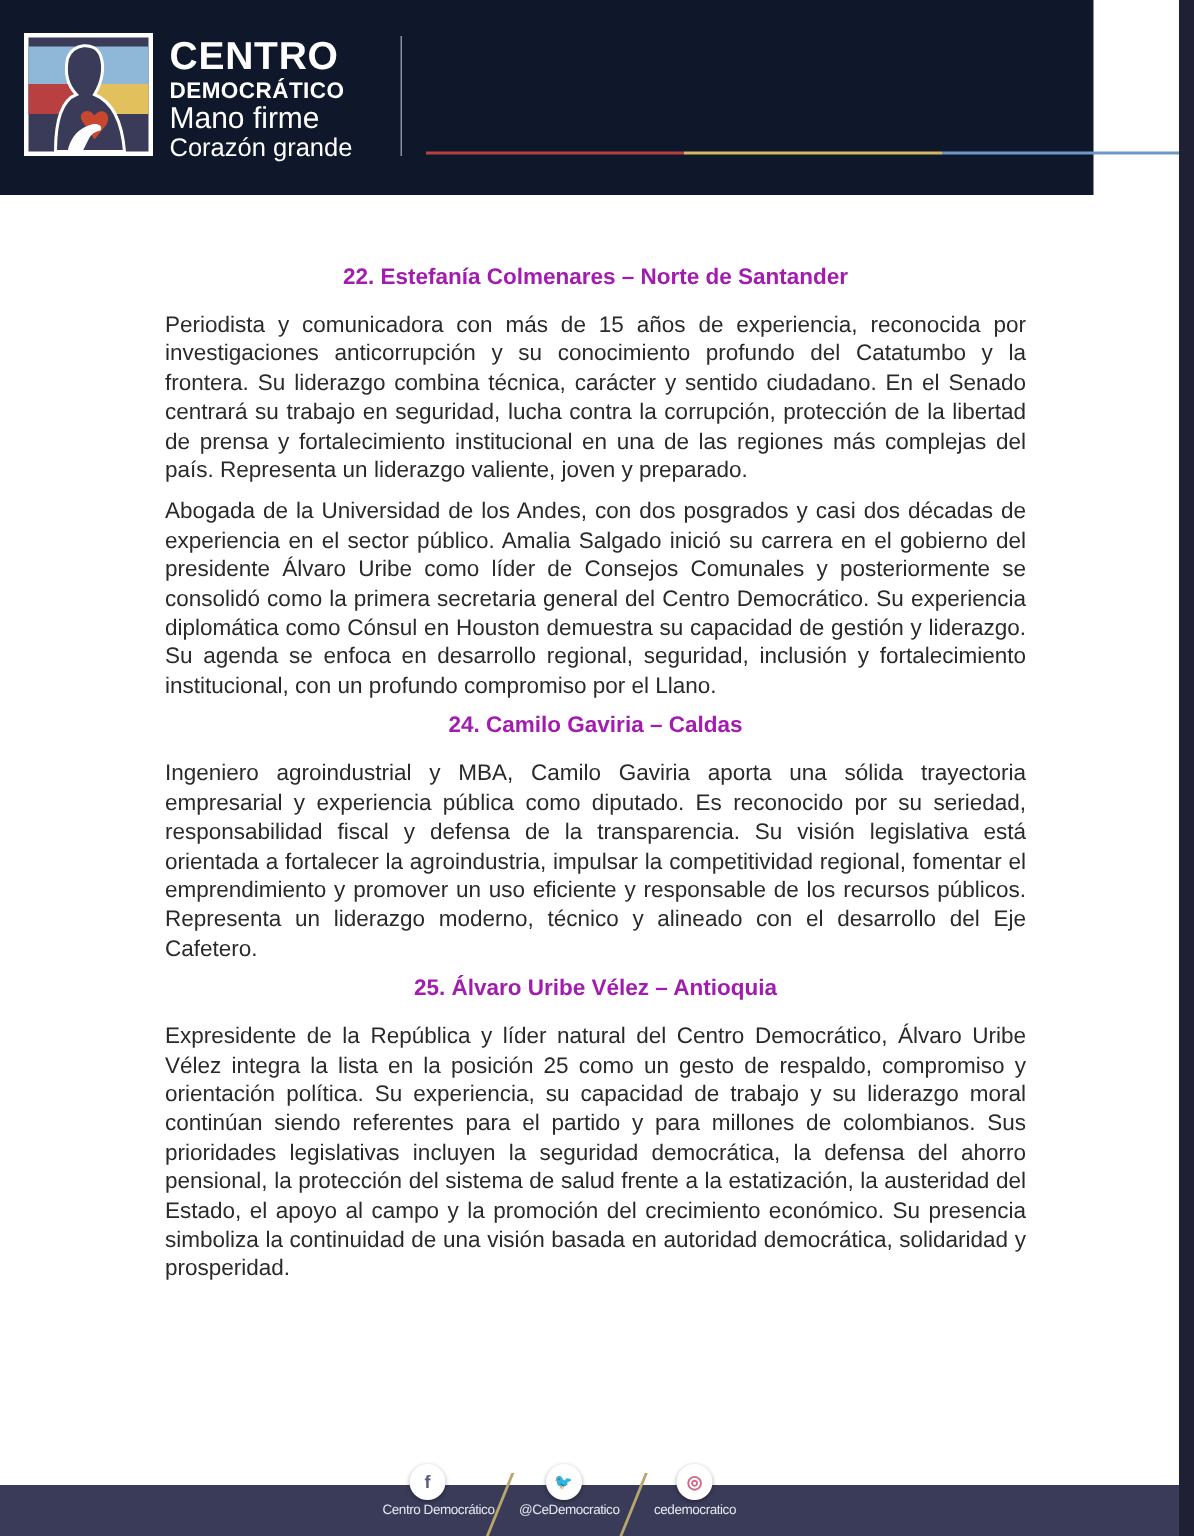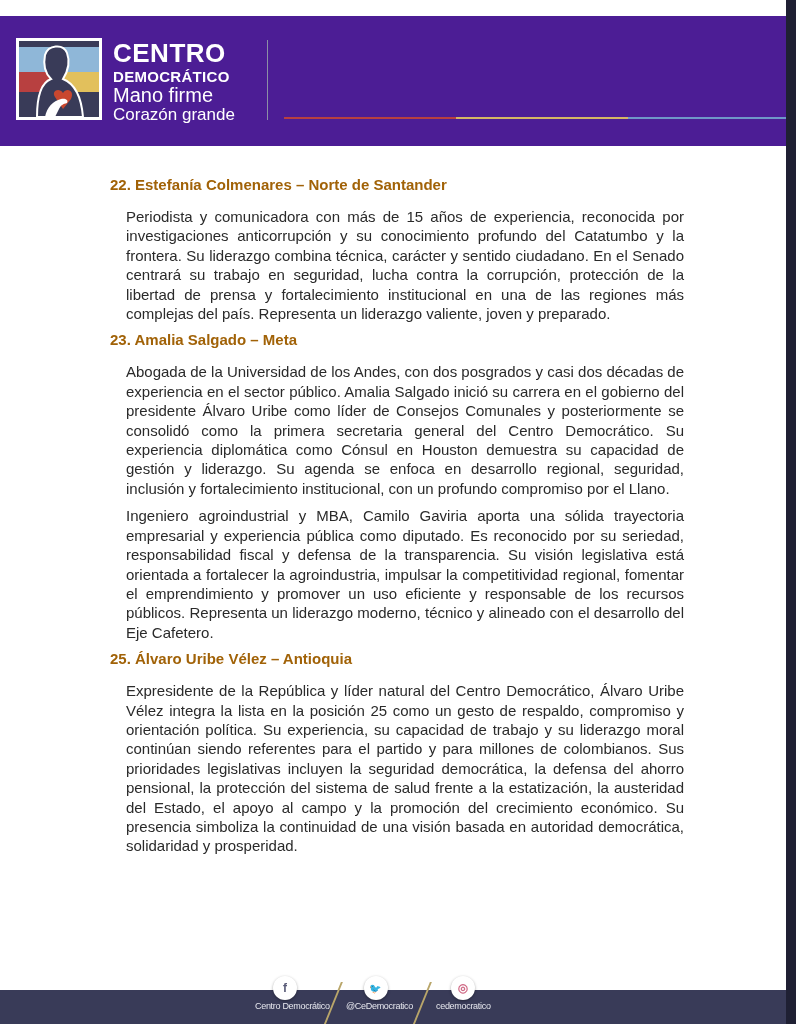--- a/index.html
+++ b/index.html
@@ -1,32 +1,32 @@
 <!DOCTYPE html>
 <html><head>
   <meta charset="utf-8">
   <style>
     html, body { margin:0; padding:0; }
     body { width:796px; height:1024px; position:relative; overflow:hidden; background:#ffffff; font-family:"Liberation Sans", sans-serif; }
-    .header { position:absolute; left:0; top:16px; width:786px; height:130px; background:#4c1d95; }
+    .header { position:absolute; left:0; top:0; width:729px; height:130px; background:#0f172a; }
     .right-edge { position:absolute; right:0; top:0; width:10px; height:1024px; background:#1f2033; }
     .logo-box { position:absolute; left:15px; top:21px; width:88px; height:84px; }
     .brand-name { position:absolute; left:113px; top:24px; color:#fff; font-weight:bold; font-size:26px; letter-spacing:0.5px; line-height:26px; }
     .brand-sub { position:absolute; left:113px; top:53px; color:#fff; font-weight:bold; font-size:15px; line-height:16px; letter-spacing:0.3px; }
     .brand-tag1 { position:absolute; left:113px; top:70px; color:#fff; font-size:20px; line-height:19px; }
     .brand-tag2 { position:absolute; left:113px; top:89px; color:#fff; font-size:17px; line-height:19px; }
     .vdivider { position:absolute; left:267px; top:24px; width:1px; height:80px; background:#8c8ea6; }
     .press-title { position:absolute; left:320px; top:52px; color:#fff; font-weight:bold; font-size:29px; letter-spacing:0.6px; line-height:34px; }
     .stripe { position:absolute; top:101px; height:2px; }
     .s-red { left:284px; width:172px; background:#b84040; }
     .s-yel { left:456px; width:172px; background:#d6b664; }
     .s-blu { left:628px; width:158px; background:#6f97c8; }
     .content { position:absolute; left:110px; top:176px; width:574px; color:#222; }
-    .entry-title { font-weight:bold; font-size:15px; line-height:18px; margin:0 0 13px 0; color:#a16207; }
-    .entry-body { font-size:15px; line-height:19.4px; text-align:justify; margin:0 0 6px 16px; color:#2a2a2a; }
+    .entry-title { font-weight:bold; font-size:15px; line-height:18px; margin:0 0 13px 0; color:#a21caf;text-align:center; }
+    .entry-body { font-size:15px; line-height:19.4px; text-align:justify; margin:0 0 6px 0; color:#2a2a2a; }
     .footer { position:absolute; left:0; top:990px; width:786px; height:34px; background:#393b58; }
     .slash { position:absolute; top:982px; width:2px; height:44px; background:#b9a66a; transform:skewX(-22deg); }
     .social { position:absolute; top:976px; width:24px; height:24px; border-radius:50%; background:#fff; box-shadow:0 1px 3px rgba(0,0,0,0.35); display:flex; align-items:center; justify-content:center; font-size:12px; font-weight:bold; }
     .social-label { position:absolute; top:1001px; color:#e6e7ee; font-size:9px; letter-spacing:-0.3px; white-space:nowrap; }
   </style>
 </head>
 <body>
 
 <div class="header">
   <svg class="logo-box" viewBox="0 0 88 84">
@@ -49,24 +49,24 @@
   <div class="stripe s-blu"></div>
 </div>
 <div class="right-edge"></div>
 
 <div class="content">
   <div>
     <div class="entry-title">22. Estefanía Colmenares – Norte de Santander</div>
     <p class="entry-body">Periodista y comunicadora con más de 15 años de experiencia, reconocida por investigaciones anticorrupción y su conocimiento profundo del Catatumbo y la frontera. Su liderazgo combina técnica, carácter y sentido ciudadano. En el Senado centrará su trabajo en seguridad, lucha contra la corrupción, protección de la libertad de prensa y fortalecimiento institucional en una de las regiones más complejas del país. Representa un liderazgo valiente, joven y preparado.</p>
   </div>
   <div style="margin-top:8px">
-    <div class="entry-title">23. Amalia Salgado – Meta</div>
     <p class="entry-body">Abogada de la Universidad de los Andes, con dos posgrados y casi dos décadas de experiencia en el sector público. Amalia Salgado inició su carrera en el gobierno del presidente Álvaro Uribe como líder de Consejos Comunales y posteriormente se consolidó como la primera secretaria general del Centro Democrático. Su experiencia diplomática como Cónsul en Houston demuestra su capacidad de gestión y liderazgo. Su agenda se enfoca en desarrollo regional, seguridad, inclusión y fortalecimiento institucional, con un profundo compromiso por el Llano.</p>
   </div>
   <div style="margin-top:8px">
+    <div class="entry-title">24. Camilo Gaviria – Caldas</div>
     <p class="entry-body">Ingeniero agroindustrial y MBA, Camilo Gaviria aporta una sólida trayectoria empresarial y experiencia pública como diputado. Es reconocido por su seriedad, responsabilidad fiscal y defensa de la transparencia. Su visión legislativa está orientada a fortalecer la agroindustria, impulsar la competitividad regional, fomentar el emprendimiento y promover un uso eficiente y responsable de los recursos públicos. Representa un liderazgo moderno, técnico y alineado con el desarrollo del Eje Cafetero.</p>
   </div>
   <div style="margin-top:8px">
     <div class="entry-title">25. Álvaro Uribe Vélez – Antioquia</div>
     <p class="entry-body">Expresidente de la República y líder natural del Centro Democrático, Álvaro Uribe Vélez integra la lista en la posición 25 como un gesto de respaldo, compromiso y orientación política. Su experiencia, su capacidad de trabajo y su liderazgo moral continúan siendo referentes para el partido y para millones de colombianos. Sus prioridades legislativas incluyen la seguridad democrática, la defensa del ahorro pensional, la protección del sistema de salud frente a la estatización, la austeridad del Estado, el apoyo al campo y la promoción del crecimiento económico. Su presencia simboliza la continuidad de una visión basada en autoridad democrática, solidaridad y prosperidad.</p>
   </div>
 </div>
 
 <div class="footer"></div>
 <div class="slash" style="left:332px"></div>

